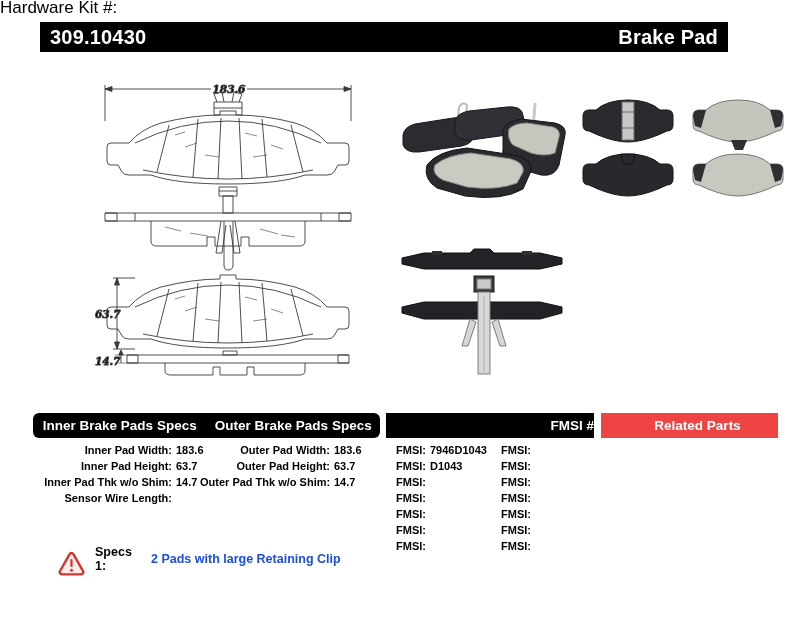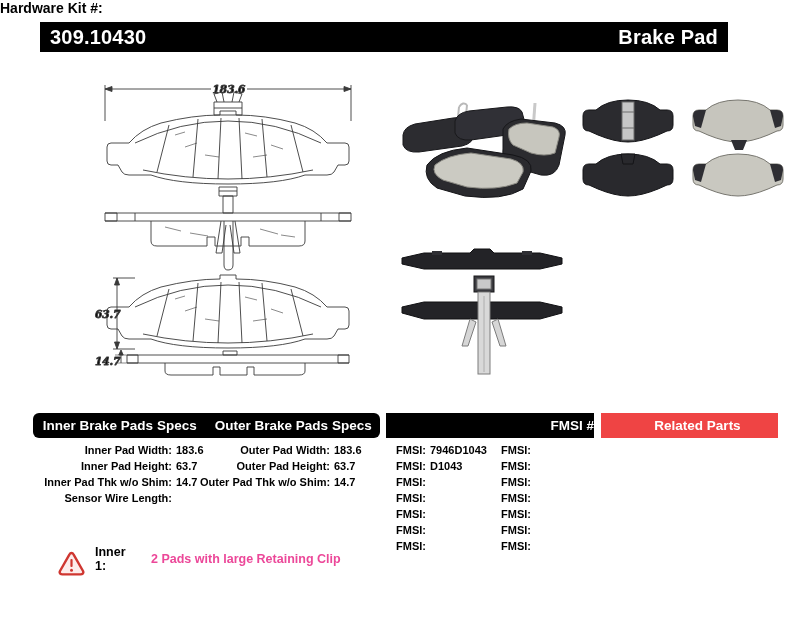--- a/index.html
+++ b/index.html
@@ -34,21 +34,21 @@
   .spec-col { position:absolute; top:442px; font-size:11px; font-weight:bold; color:#000; }
   .spec-row { display:flex; height:16px; align-items:center; }
   .spec-row .lbl { width:130px; text-align:right; white-space:nowrap; }
   .spec-row .val { margin-left:4px; min-width:52px; text-align:left; white-space:nowrap; }
   #inner-col { left:42px; }
   #outer-col { left:200px; }
   .fmsi-col  { position:absolute; top:442px; font-size:11px; font-weight:bold; }
   .fmsi-col .spec-row .lbl { width:34px; }
   #fmsi-col1 { left:392px; }
   #fmsi-col2 { left:497px; }
-  #related-col { left:603px; top:442px; font-size:14px; font-weight:bold; }
+  #related-col { left:603px; top:442px; font-size:17px; font-weight:normal; }
   #related-col .lbl { text-align:left; }
   
   .warning { position:absolute; left:58px; top:551px; }
   .notes { position:absolute; left:95px; top:550px; font-size:12.5px; font-weight:bold; color:#000; }
   .note-row { height:18px; display:flex; align-items:center; }
   .note-label { width:44px; }
   .note-text { margin-left:12px; }
 </style>
 </head>
 <body>
@@ -305,18 +305,18 @@
   </div>
 
   <svg class="warning" width="27" height="25" viewBox="0 0 27 25">
     <path d="M13.5,2 Q14.8,2 15.5,3.3 L25,20 Q25.8,21.6 24.8,22.6 Q24,23.4 22.6,23.4 L4.4,23.4 Q3,23.4 2.2,22.6 Q1.2,21.6 2,20 L11.5,3.3 Q12.2,2 13.5,2 Z" fill="#fdeceb" stroke="#cf3630" stroke-width="2.4" stroke-linejoin="round"></path>
     <rect x="12.4" y="8" width="2.2" height="8" rx="1" fill="#cf3630"></rect>
     <circle cx="13.5" cy="19.2" r="1.5" fill="#cf3630"></circle>
   </svg>
 
   <div class="notes">
     <div class="note-row">
-      <span class="note-label">Inner 1:</span>
-      <span class="note-text" id="note1-text" style="color: #ec4899;">2 Pads with large Retaining Clip</span>
+      <span class="note-label">Specs 1:</span>
+      <span class="note-text" id="note1-text" style="color: #1d4ed8;">2 Pads with large Retaining Clip</span>
     </div>
   </div>
 
 </div>
 
 </body></html>

